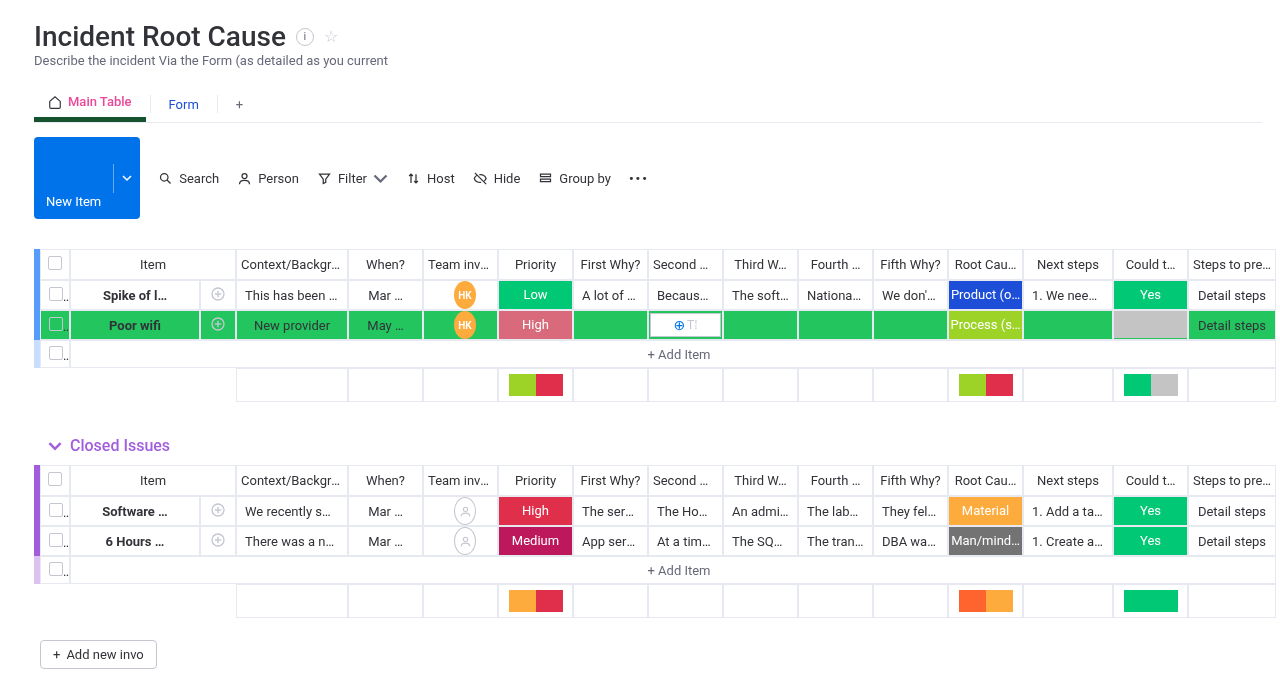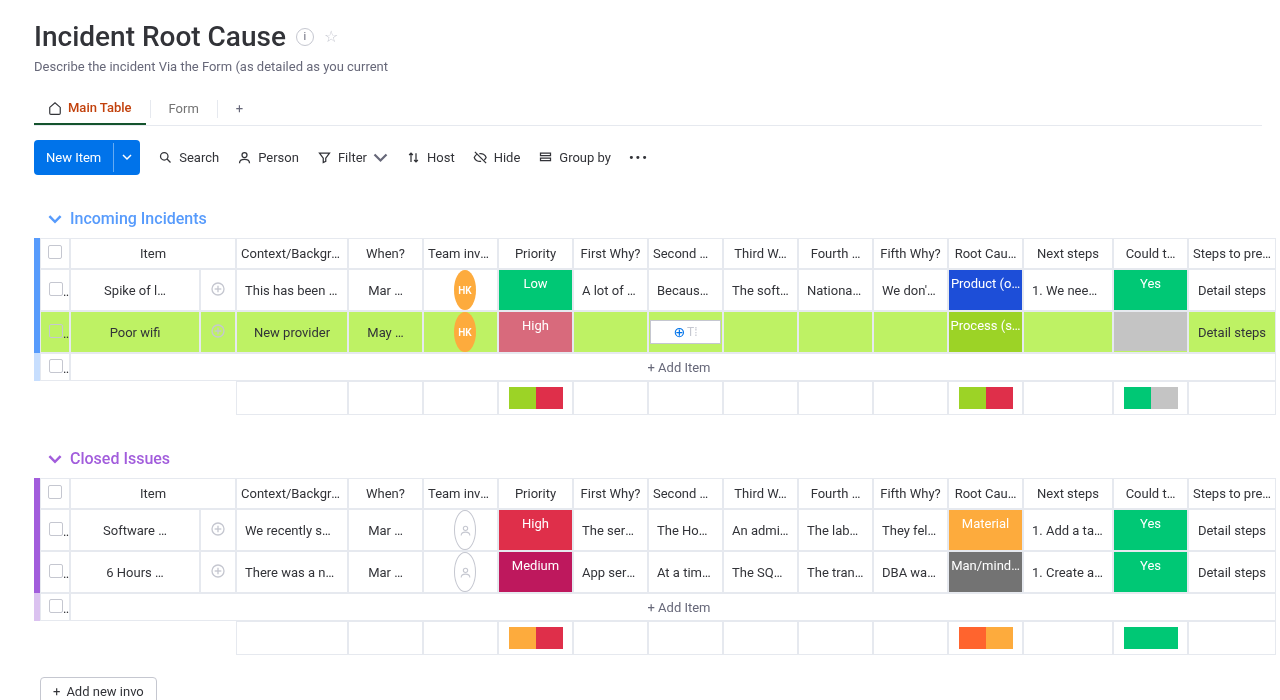--- a/index.html
+++ b/index.html
@@ -2,63 +2,63 @@
 <html><head>
 <meta charset="utf-8">
 <style>
   * { box-sizing: border-box; margin: 0; padding: 0; }
   body { font-family: -apple-system, BlinkMacSystemFont, "Segoe UI", Roboto, Helvetica, Arial, sans-serif; color: #323338; font-size: 13px; background:#fff; }
   .page { padding: 20px 18px 0 34px; }
   .title-row { display:flex; align-items:center; gap:10px; }
   .title { font-size: 28px; font-weight: 500; }
   .title-icon { width:18px; height:18px; border:1.5px solid #c5c7d0; border-radius:50%; display:flex; align-items:center; justify-content:center; font-size:11px; color:#676879;}
   .star-icon { color:#c5c7d0; font-size:16px; }
-  .subtitle { color:#676879; font-size:13px; margin-top:6px; }
+  .subtitle { color:#676879; font-size:13px; margin-top:0; }
   .tabs { display:flex; align-items:center; gap:0; margin-top:18px; border-bottom:1px solid #e6e9ef; }
-  .tab { display:flex; align-items:center; gap:6px; padding:8px 14px; color:#737373; cursor:pointer; font-size:13px; }
-  .tab.active { color:#c2410c; border-bottom:2px solid #14532d; font-weight:500; }
+  .tab { display:flex; align-items:center; gap:6px; padding:8px 14px; color:#1d4ed8; cursor:pointer; font-size:13px; }
+  .tab.active { color:#ec4899; border-bottom:5px solid #14532d; font-weight:500; }
   .tab.plus { color:#676879; }
   .divider { width:1px; height:18px; background:#e6e9ef; margin:0 4px;}
   .toolbar { display:flex; align-items:center; gap:18px; padding:14px 0 0 0; }
   .btn-primary { background:#0073ea; color:#fff; border-radius:4px; display:flex; align-items:center; }
-  .btn-primary .main { padding:10px 12px; font-size:13px; }
+  .btn-primary .main { padding:10px 12px; font-size:13px;margin-top:47px; }
   .btn-primary .drop { border-left:1px solid rgba(255,255,255,.4); padding:7px 8px; }
   .tool { display:flex; align-items:center; gap:6px; color:#323338; cursor:pointer; }
   .tool svg, .tool .ico { width:15px; height:15px; }
   .dots { letter-spacing:2px; font-weight:700; color:#323338;}
   
   .group { margin-top: 30px; }
   .group-header { display:flex; align-items:center; gap:8px; padding:4px 0 10px 14px; font-weight:500; font-size:16px;}
   .chev { display:inline-block; transform: none; }
   .grid { border-collapse: separate; border-spacing:0; width: 100%; table-layout:fixed;}
   .grid th, .grid td { border:1px solid #e6e9ef; overflow:hidden; text-overflow:ellipsis; white-space:nowrap; height:28px; vertical-align:middle;}
   .grid th { background:#fff; font-weight:400; color:#323338; text-align:center; padding:6px 4px; }
   .grid td { text-align:center; padding:0 8px; }
   .left-stripe { width:6px; padding:0!important; border:none!important;}
   .g-blue .left-stripe { background:#579bfc; }
   .g-blue .left-stripe.faded { background:#c7defe; }
   .g-purple .left-stripe { background:#a25ddc; }
   .g-purple .left-stripe.faded { background:#dbc2f0; }
   .g-blue .group-header { color:#579bfc; }
   .g-purple .group-header { color:#a25ddc; }
   .chk { width:14px; height:14px; border:1px solid #c5c7d0; border-radius:2px; display:inline-block;}
-  .cell-item { text-align:center; position:relative; }
-  .avatar { width:22px; height:40px; border-radius:50%; display:inline-flex; align-items:center; justify-content:center; font-size:10px; font-weight:600; color:#fff;margin-left:9px; }
+  .cell-item { text-align:center; position:relative;font-weight:bold; }
+  .avatar { width:22px; height:28px; border-radius:50%; display:inline-flex; align-items:center; justify-content:center; font-size:10px; font-weight:600; color:#fff;margin-left:9px; }
   .avatar.hk { background:#fdab3d; }
   .avatar.empty { border:1.3px solid #c5c7d0; background:#fff; }
   .avatar.empty svg { width:13px; height:13px; }
   .status { color:#fff; display:inline-block; width:100%; height:100%; line-height:28px; }
   td.tight { padding:0; }
   .add-item { text-align:left; color:#676879; padding-left:20px!important;margin-top:28px; }
   .edit-plus { color:#0073ea; font-size:14px; }
   .summary-row td { background:#fff; border:1px solid #e6e9ef; height:34px; }
   .summary-row td.noborder { border:none!important; background:transparent;}
   .pill { height:22px; display:flex; width:54px; margin:0 auto; }
   .pill span { flex:1; }
-  .row-highlight td { background:#bef264; }
+  .row-highlight td { background:#22c55e; }
   .add-group { margin:22px 0 0 6px; display:inline-flex; align-items:center; gap:6px; border:1px solid #c5c7d0; border-radius:4px; padding:6px 12px; color:#323338; cursor:pointer; font-size:13px;}
   col.stripe { width:6px; }
   col.chk-col { width:30px; }
   col.item-col { width:130px; }
   col.open-col { width:36px; }
   col.std { width:75px; }
   col.ctx { width:112px; }
   col.steps { width:88px; }
 </style>
 </head>
@@ -138,26 +138,20 @@
         </svg>
       <span>Group by</span>
     </div>
     <div class="tool">
         <span class="dots">•••</span>
       </div>
   </div>
 
   <div id="groups-container">
       <div class="group g-blue">
-    <div class="group-header">
-      <svg width="14" height="14" viewBox="0 0 10 10" class="chev">
-            <path d="M1 3l4 4 4-4" stroke="currentColor" stroke-width="1.8" fill="none"></path>
-          </svg>
-      <span>Incoming Incidents</span>
-    </div>
     <table class="grid">
           <colgroup>
   <col class="stripe">
             <col class="chk-col">
             <col class="item-col">
             <col class="open-col">
   <col class="ctx">
             <col class="std">
             <col class="std">
             <col class="std">

